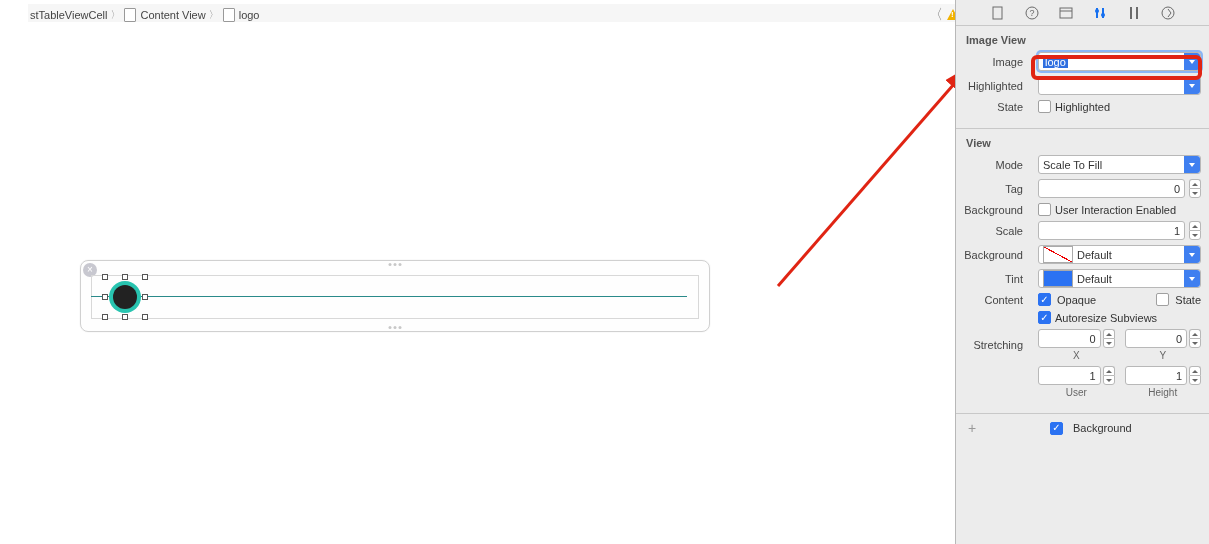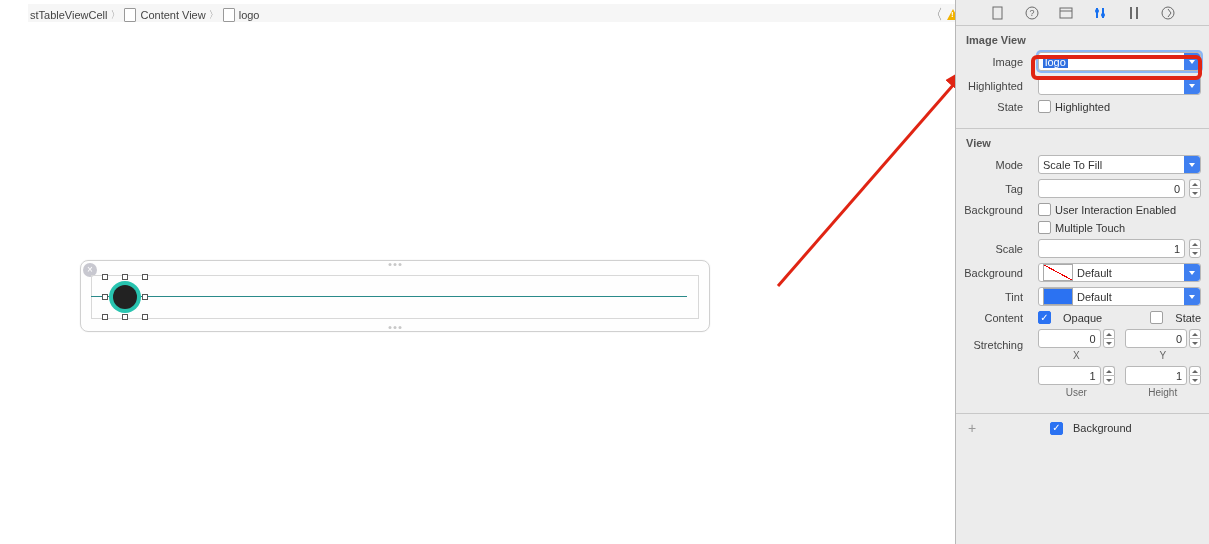--- a/index.html
+++ b/index.html
@@ -343,27 +343,20 @@
       </div>
     </div>
 
     <div class="row">
       <div class="row-lbl">Background</div>
       <div class="row-ctl">
         <span class="checkbox"></span>
         <span class="cb-label">User Interaction Enabled</span>
       </div>
     </div>
-    <div class="row">
-      <div class="row-lbl"></div>
-      <div class="row-ctl">
-        <span class="checkbox"></span>
-        <span class="cb-label">Multiple Touch</span>
-      </div>
-    </div>
 
     <div class="row">
       <div class="row-lbl">Scale</div>
       <div class="row-ctl">
         <div class="numfield">1</div>
         <div class="stepper">
             <div></div>
             <div></div>
           </div>
       </div>
@@ -386,28 +379,35 @@
         <div class="combo">
           <span class="swatch blue"></span>
           <span class="cmb-text" style="padding-left:4px;">Default</span>
           <span class="cmb-arrow"></span>
         </div>
       </div>
     </div>
 
     <div class="row">
       <div class="row-lbl">Content</div>
-      <div class="row-ctl" style="gap:12px;text-align:right;">
+      <div class="row-ctl" style="gap:6px;text-align:right;">
         <span class="checkbox checked"></span>
         <span class="cb-label">Opaque</span>
         <span style="flex:1"></span>
         <span class="checkbox"></span>
         <span class="cb-label">State</span>
       </div>
     </div>
+    <div class="row">
+        <div class="row-lbl"></div>
+        <div class="row-ctl">
+      <span class="checkbox checked"></span>
+      <span class="cb-label">Autoresize Subviews</span>
+    </div>
+      </div>
 
     <div class="row">
       <div class="row-lbl">Stretching</div>
       <div class="double-col">
         <div class="col">
           <div class="pair">
             <div class="numfield">0</div>
             <div class="stepper">
                 <div></div>
                 <div></div>

